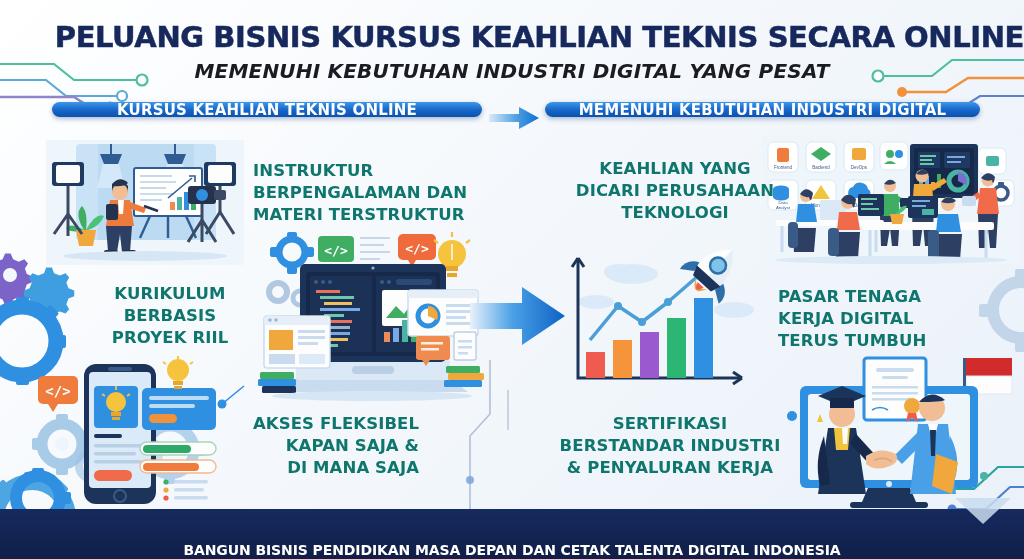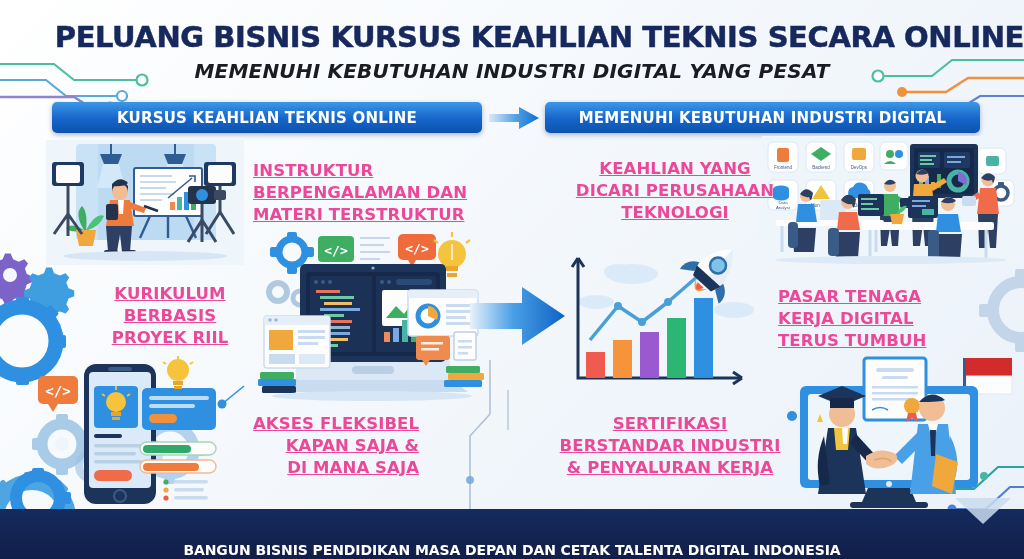--- a/index.html
+++ b/index.html
@@ -18,21 +18,21 @@
     color:#16285c; font-family:"DejaVu Sans", sans-serif;
     -webkit-text-stroke:.5px #16285c;
   }
   .subtitle {
     position:absolute; top:59px; left:0; width:1024px; text-align:center;
     font-size:20px; font-style:italic; font-weight:bold; color:#1b1b24;
     letter-spacing:.2px; font-family:"DejaVu Sans", sans-serif;
   }
 
   .pill {
-    position:absolute; top:102px; height:31px; border-radius:5px;
+    position:absolute; top:102px; height:15px; border-radius:12px;
     display:flex; align-items:center; justify-content:center;
     color:#fff; font-weight:bold; font-size:15px; letter-spacing:.2px;
     font-family:"DejaVu Sans", sans-serif;
     box-shadow:0 2px 5px rgba(20,60,130,.35);
   }
   #pill-left  { left:52px;  width:430px;
     background:linear-gradient(180deg,#3d97e8 0%,#1565c8 55%,#0d52ad 100%); }
   #pill-right { left:545px; width:435px;
     background:linear-gradient(180deg,#3d97e8 0%,#1565c8 55%,#0d52ad 100%); }
 
@@ -45,23 +45,23 @@
     display:flex; align-items:center; justify-content:center;
   }
   .footer-text {
     color:#fff; font-weight:bold; font-size:14px; letter-spacing:-.1px;
     font-family:"DejaVu Sans", sans-serif;
     margin-top:32px;
   }
 
   
   .callout {
-    position:absolute; font-weight:bold; color:#ec4899;
+    position:absolute; font-weight:bold; color:#0f766e;
     font-size:16.5px; line-height:1.33; letter-spacing:.1px;
-    font-family:"DejaVu Sans", sans-serif; white-space:pre-line;text-decoration:underline;
+    font-family:"DejaVu Sans", sans-serif; white-space:pre-line;
   }
   #cl-instruktur { left:253px; top:160px; text-align:left; }
   #cl-kurikulum  { left:95px;  top:283px; text-align:center; width:150px; }
   #cl-akses      { left:253px; top:413px; text-align:right; }
   #cl-keahlian   { left:575px; top:158px; text-align:center; width:200px; }
   #cl-pasar      { left:778px; top:286px; text-align:left; }
   #cl-sertifikasi{ left:545px; top:413px; text-align:center; width:250px; }
 
   
   .center-arrow { position:absolute; left:470px; top:285px; width:95px; height:62px; }

